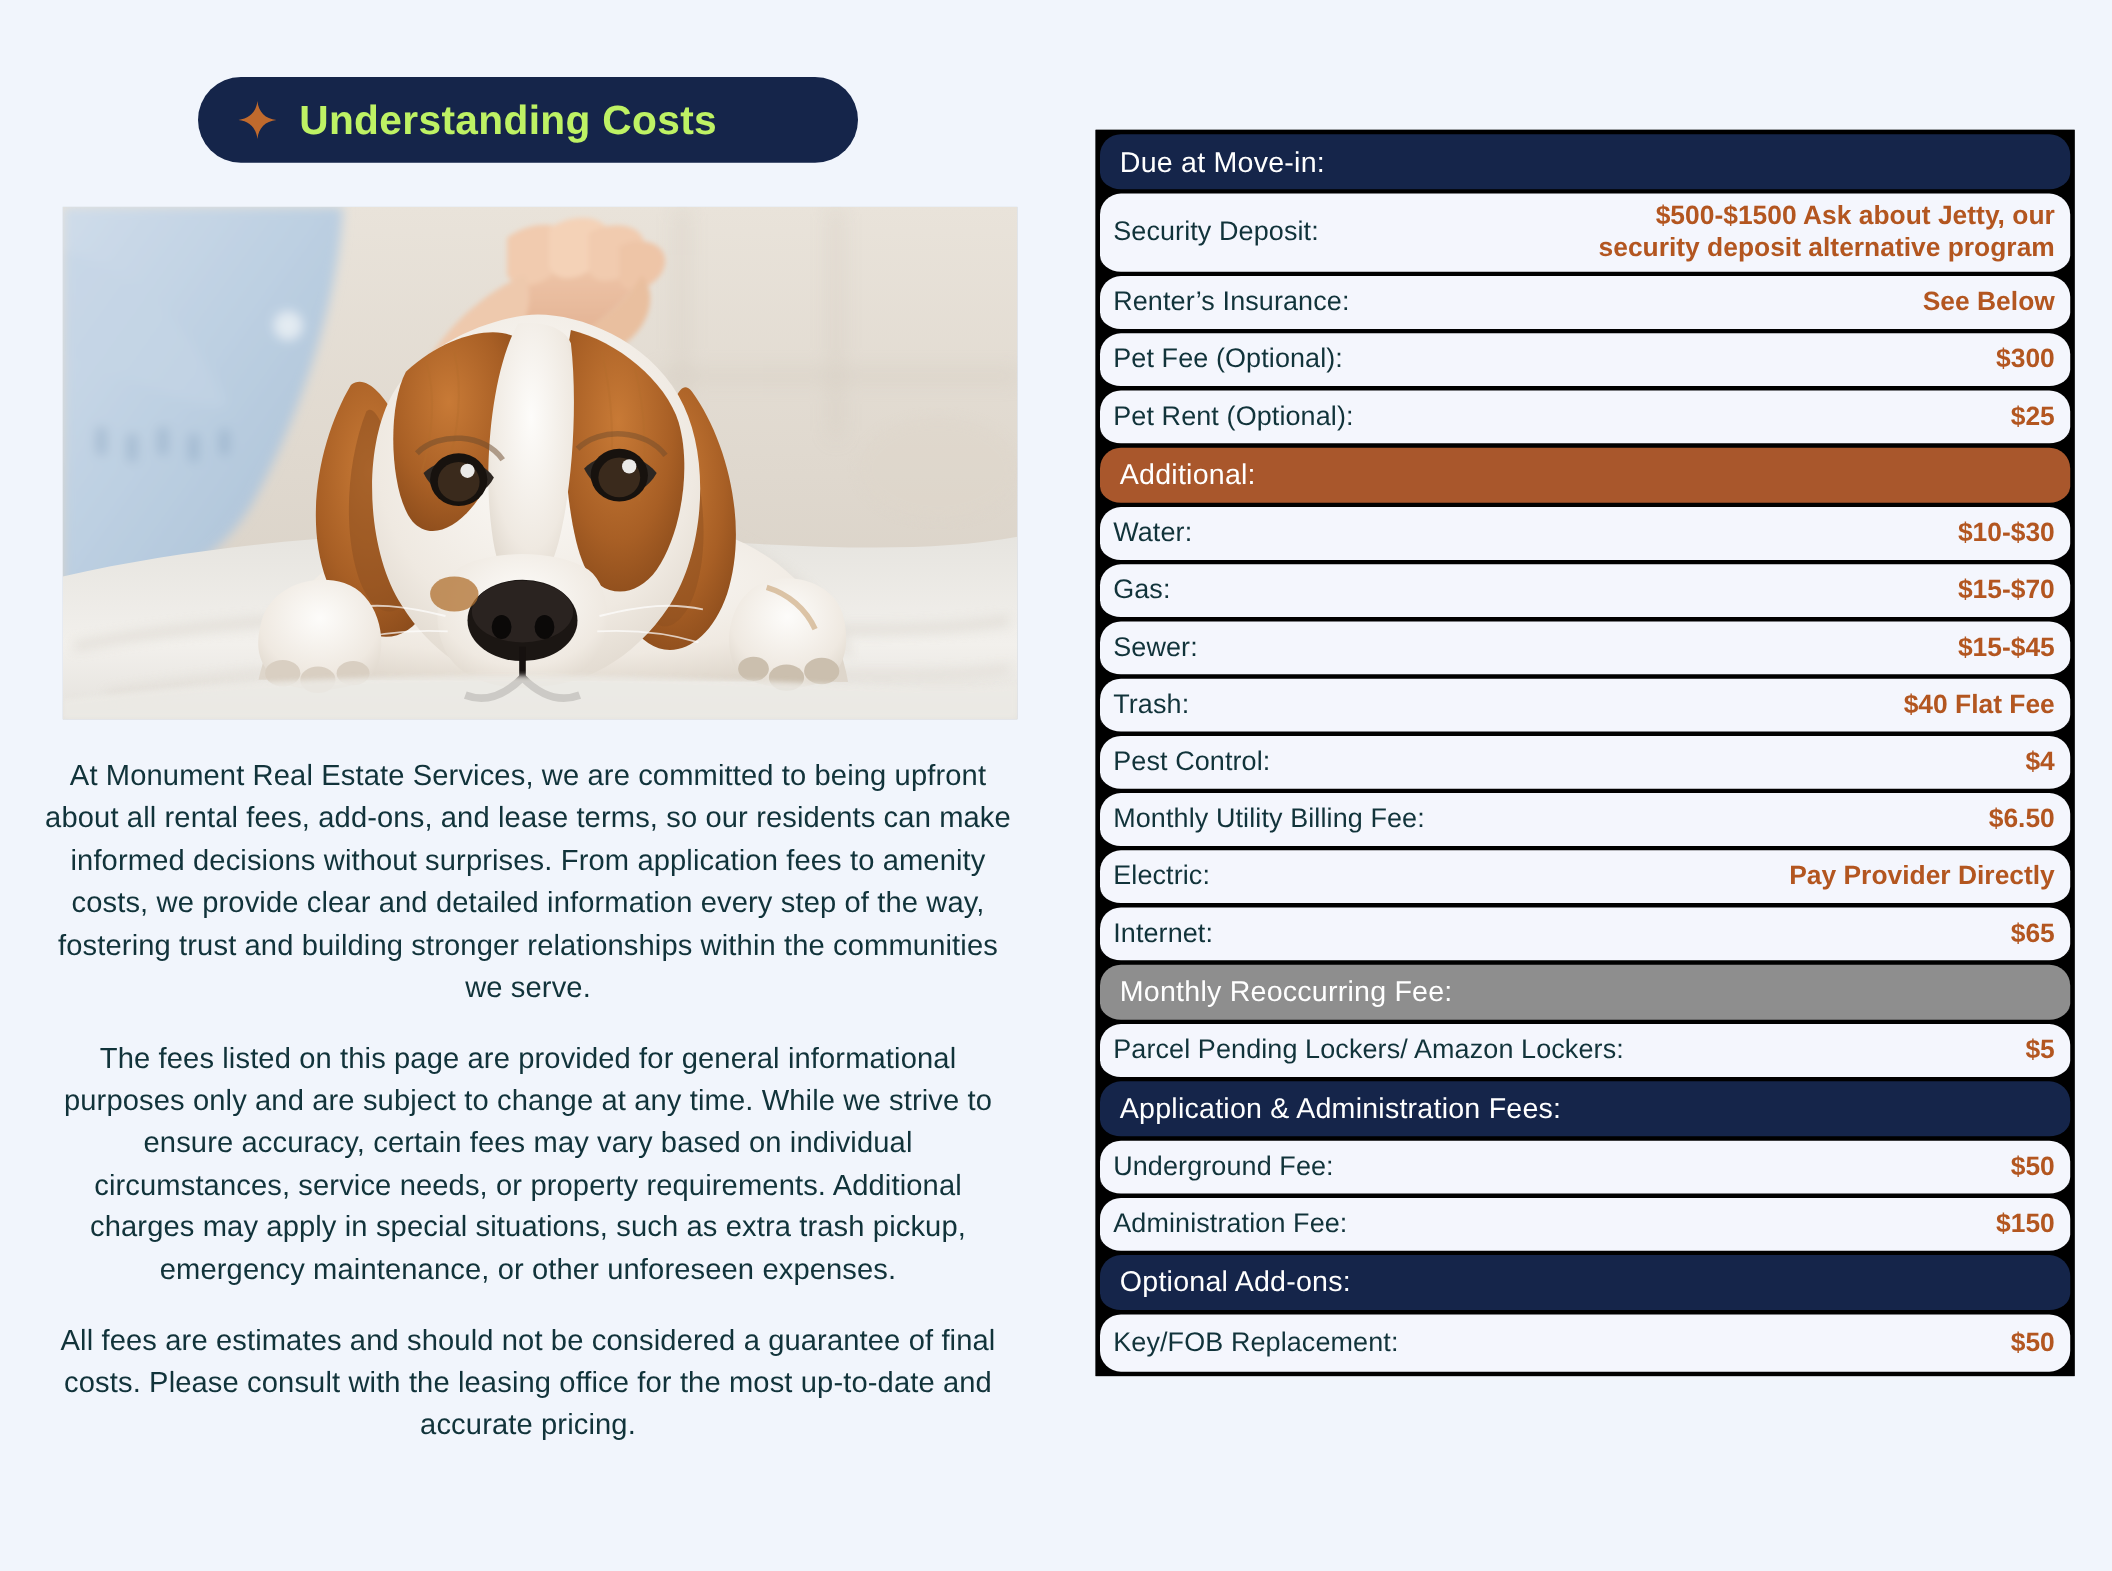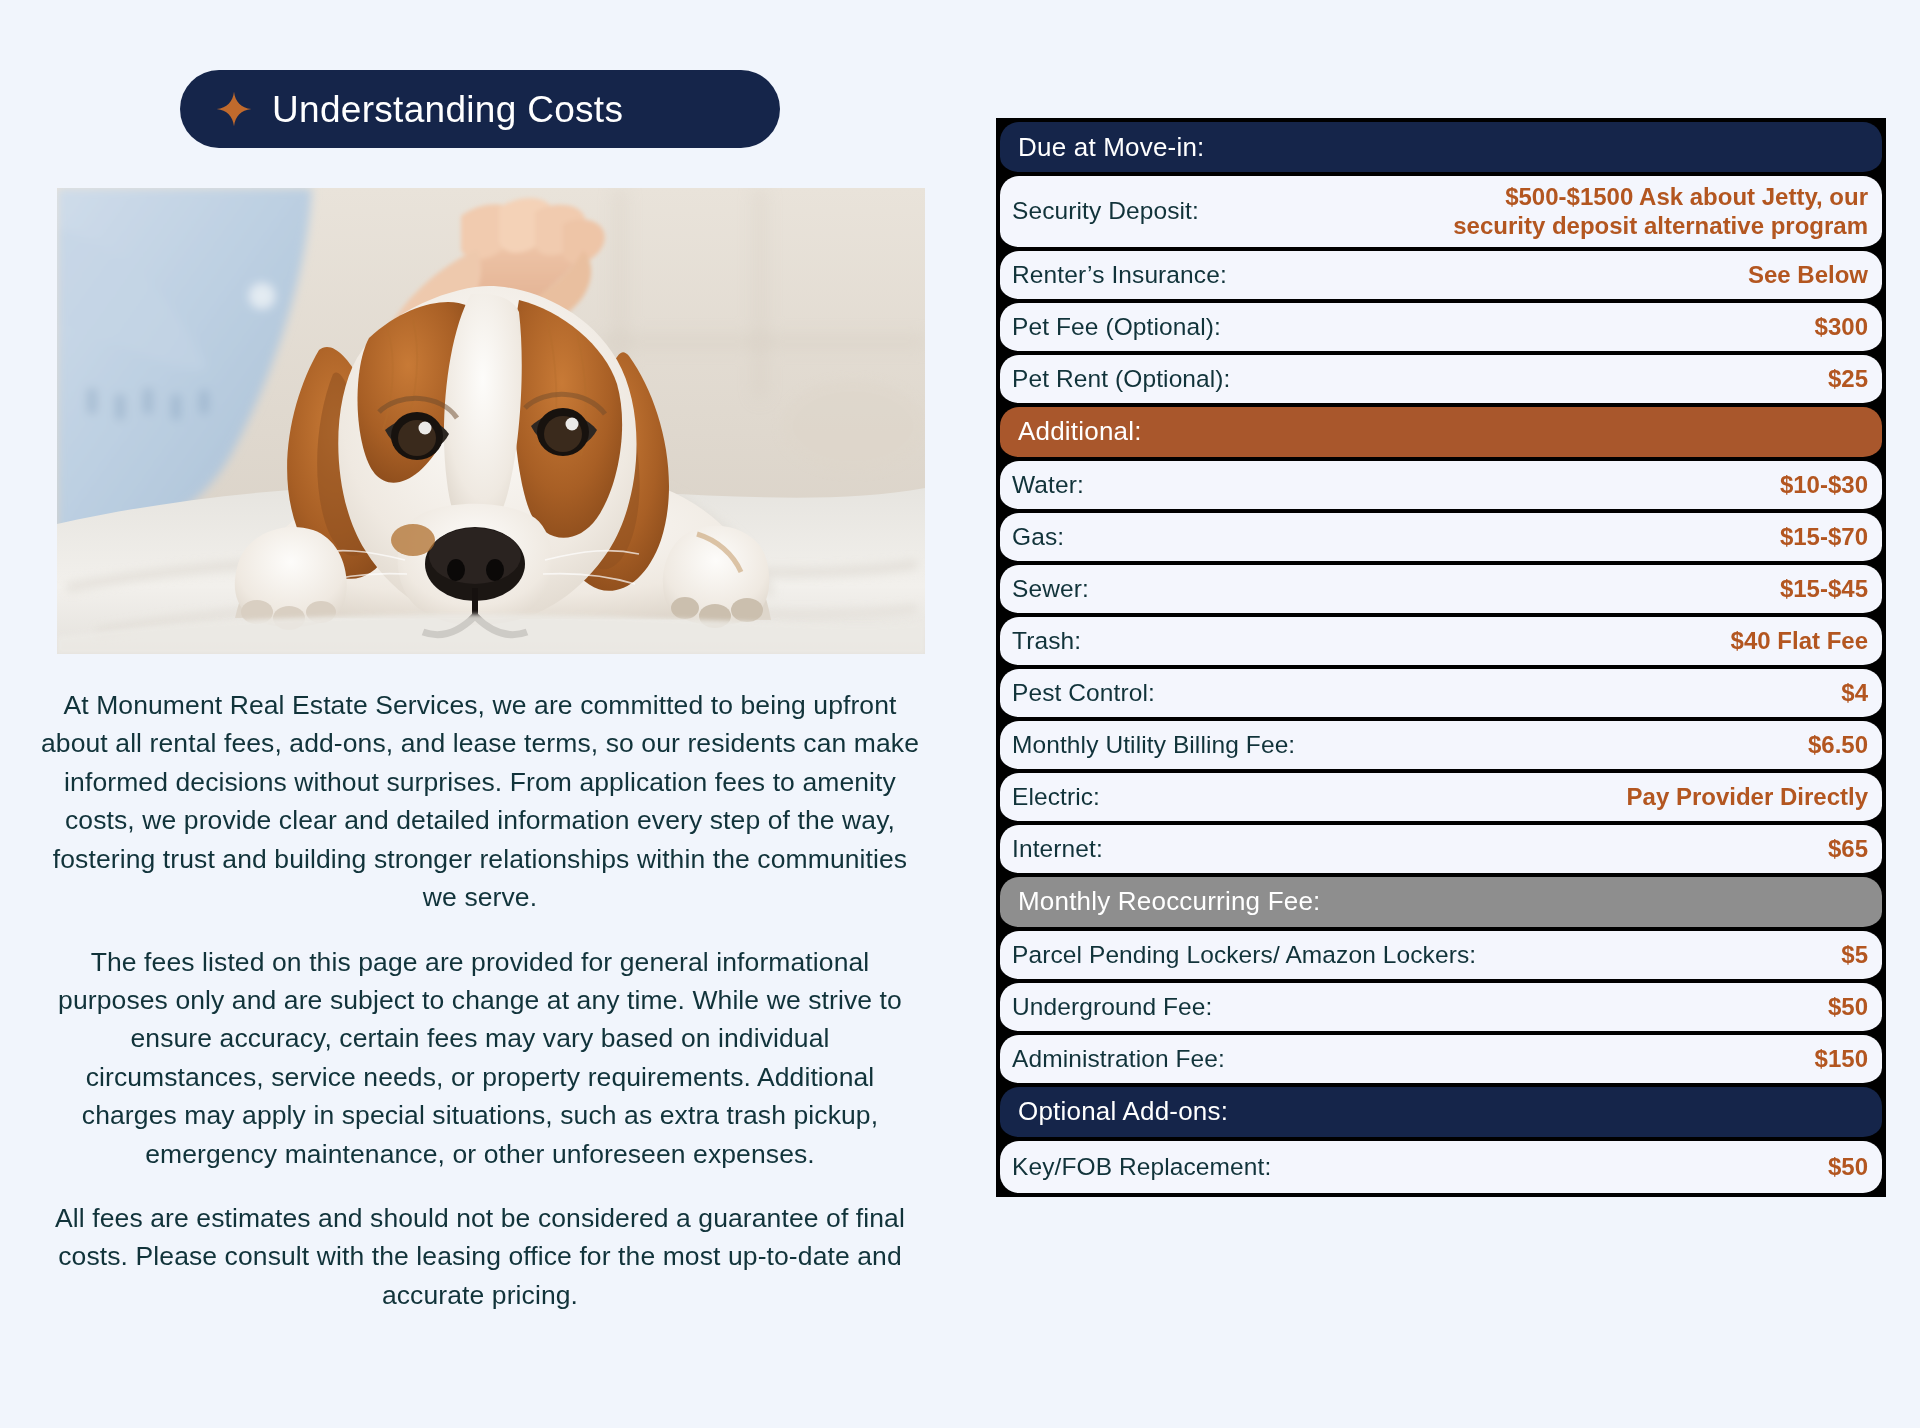--- a/index.html
+++ b/index.html
@@ -43,23 +43,23 @@
   }
 
   .star-icon {
     width: 36px;
     height: 36px;
     flex: 0 0 36px;
     display: block;
   }
 
   .title-text {
-    color: #ffffff;
+    color: #bef264;
     font-size: 37px;
-    font-weight: 400;
+    font-weight: 700;
     letter-spacing: 0.3px;
     line-height: 1;
     white-space: nowrap;
   }
 
   .photo-frame {
     position: absolute;
     left: 57px;
     top: 188px;
     width: 868px;
@@ -381,20 +381,23 @@
         <span class="row-label">Internet:</span>
         <span class="row-value">$65</span>
       </div>
       <div class="fee-row section-head gray">
         <span class="sec-label">Monthly Reoccurring Fee:</span>
       </div>
       <div class="fee-row data-row">
         <span class="row-label">Parcel Pending Lockers/ Amazon Lockers:</span>
         <span class="row-value">$5</span>
       </div>
+      <div class="fee-row section-head ">
+        <span class="sec-label">Application &amp; Administration Fees:</span>
+      </div>
       <div class="fee-row data-row">
         <span class="row-label">Underground Fee:</span>
         <span class="row-value">$50</span>
       </div>
       <div class="fee-row data-row">
         <span class="row-label">Administration Fee:</span>
         <span class="row-value">$150</span>
       </div>
       <div class="fee-row section-head ">
         <span class="sec-label">Optional Add-ons:</span>

